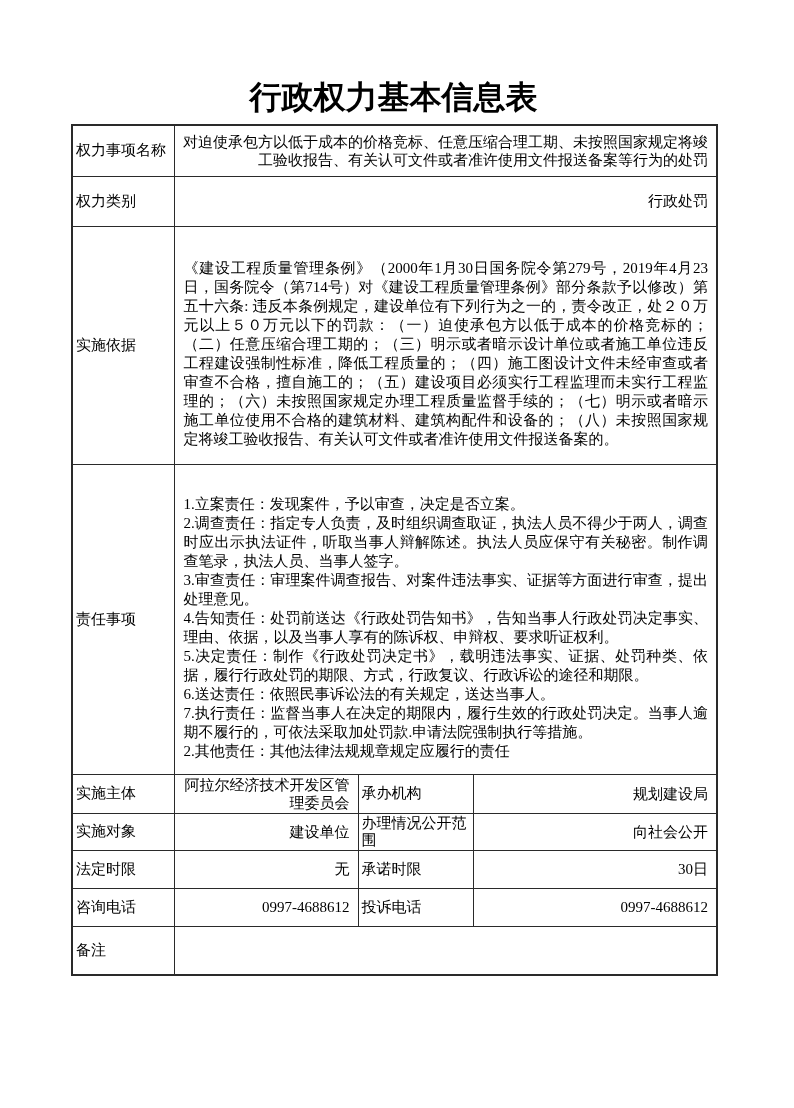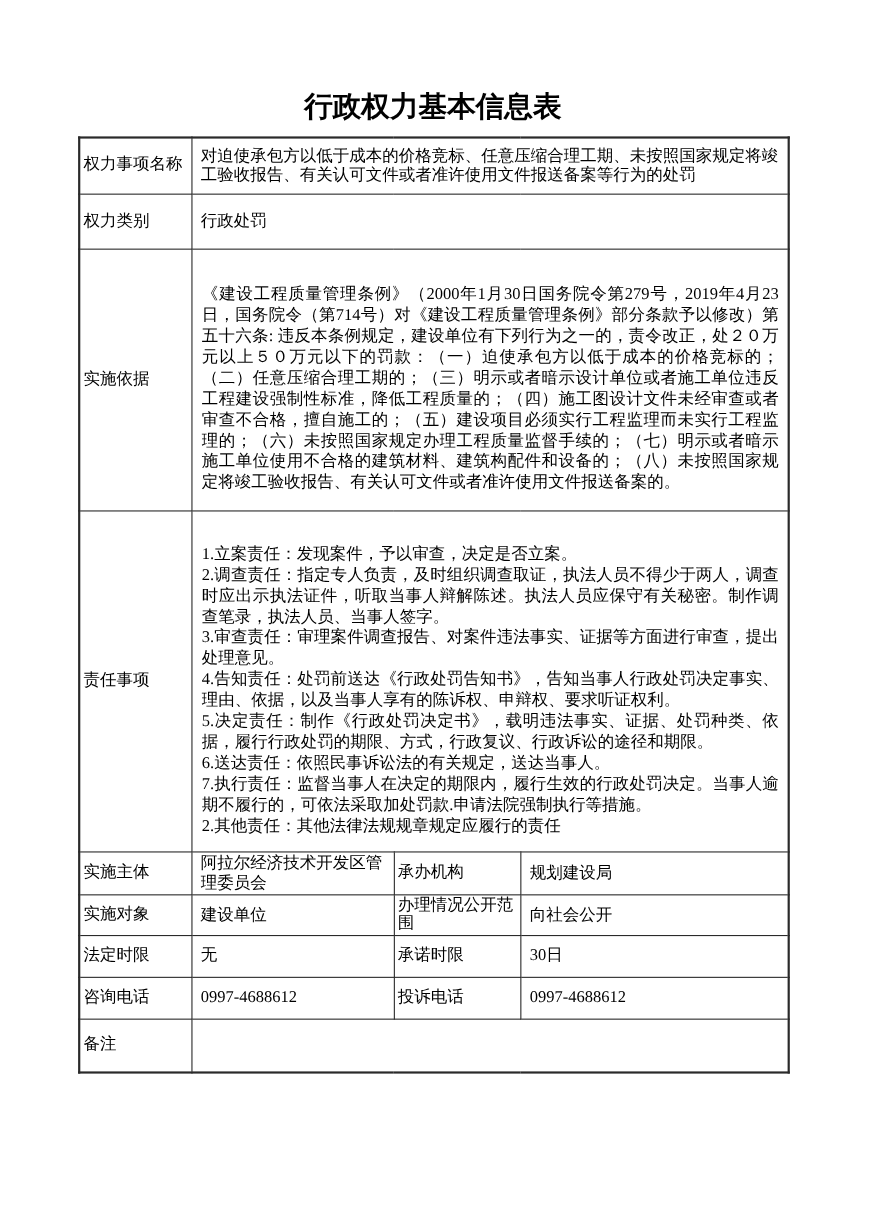--- a/index.html
+++ b/index.html
@@ -8,21 +8,21 @@
     width: 794px; height: 1108px;
     position: relative;
     font-family: "Liberation Serif", "DejaVu Serif", serif;
     color: #000000;
     overflow: hidden;
   }
   .doc-title {
     position: absolute;
     top: 84px; left: 71px; width: 645px;
     text-align: center;
-    font-size: 26px;
+    font-size: 32px;
     font-weight: bold;
     line-height: 26px;
     white-space: nowrap;
   }
   table.main {
     position: absolute;
     left: 71px; top: 124px;
     width: 645px;
     border-collapse: collapse;
     table-layout: fixed;
@@ -34,21 +34,21 @@
     font-size: 15px;
     overflow: hidden;
   }
   td.lbl {
     text-align: left;
     line-height: 17px;
     padding: 1px 3px;
     font-family: Liberation Serif, serif;
   }
   td.val-c {
-    text-align: left;
+    text-align: right;
     line-height: 18px;
     padding: 1px 8px;
     margin-top: 31px;
   }
   td.val-j {
     text-align: justify;
     line-height: 19px;
     padding: 20px 8px 2px 9px;
   }
   .duty-line {

